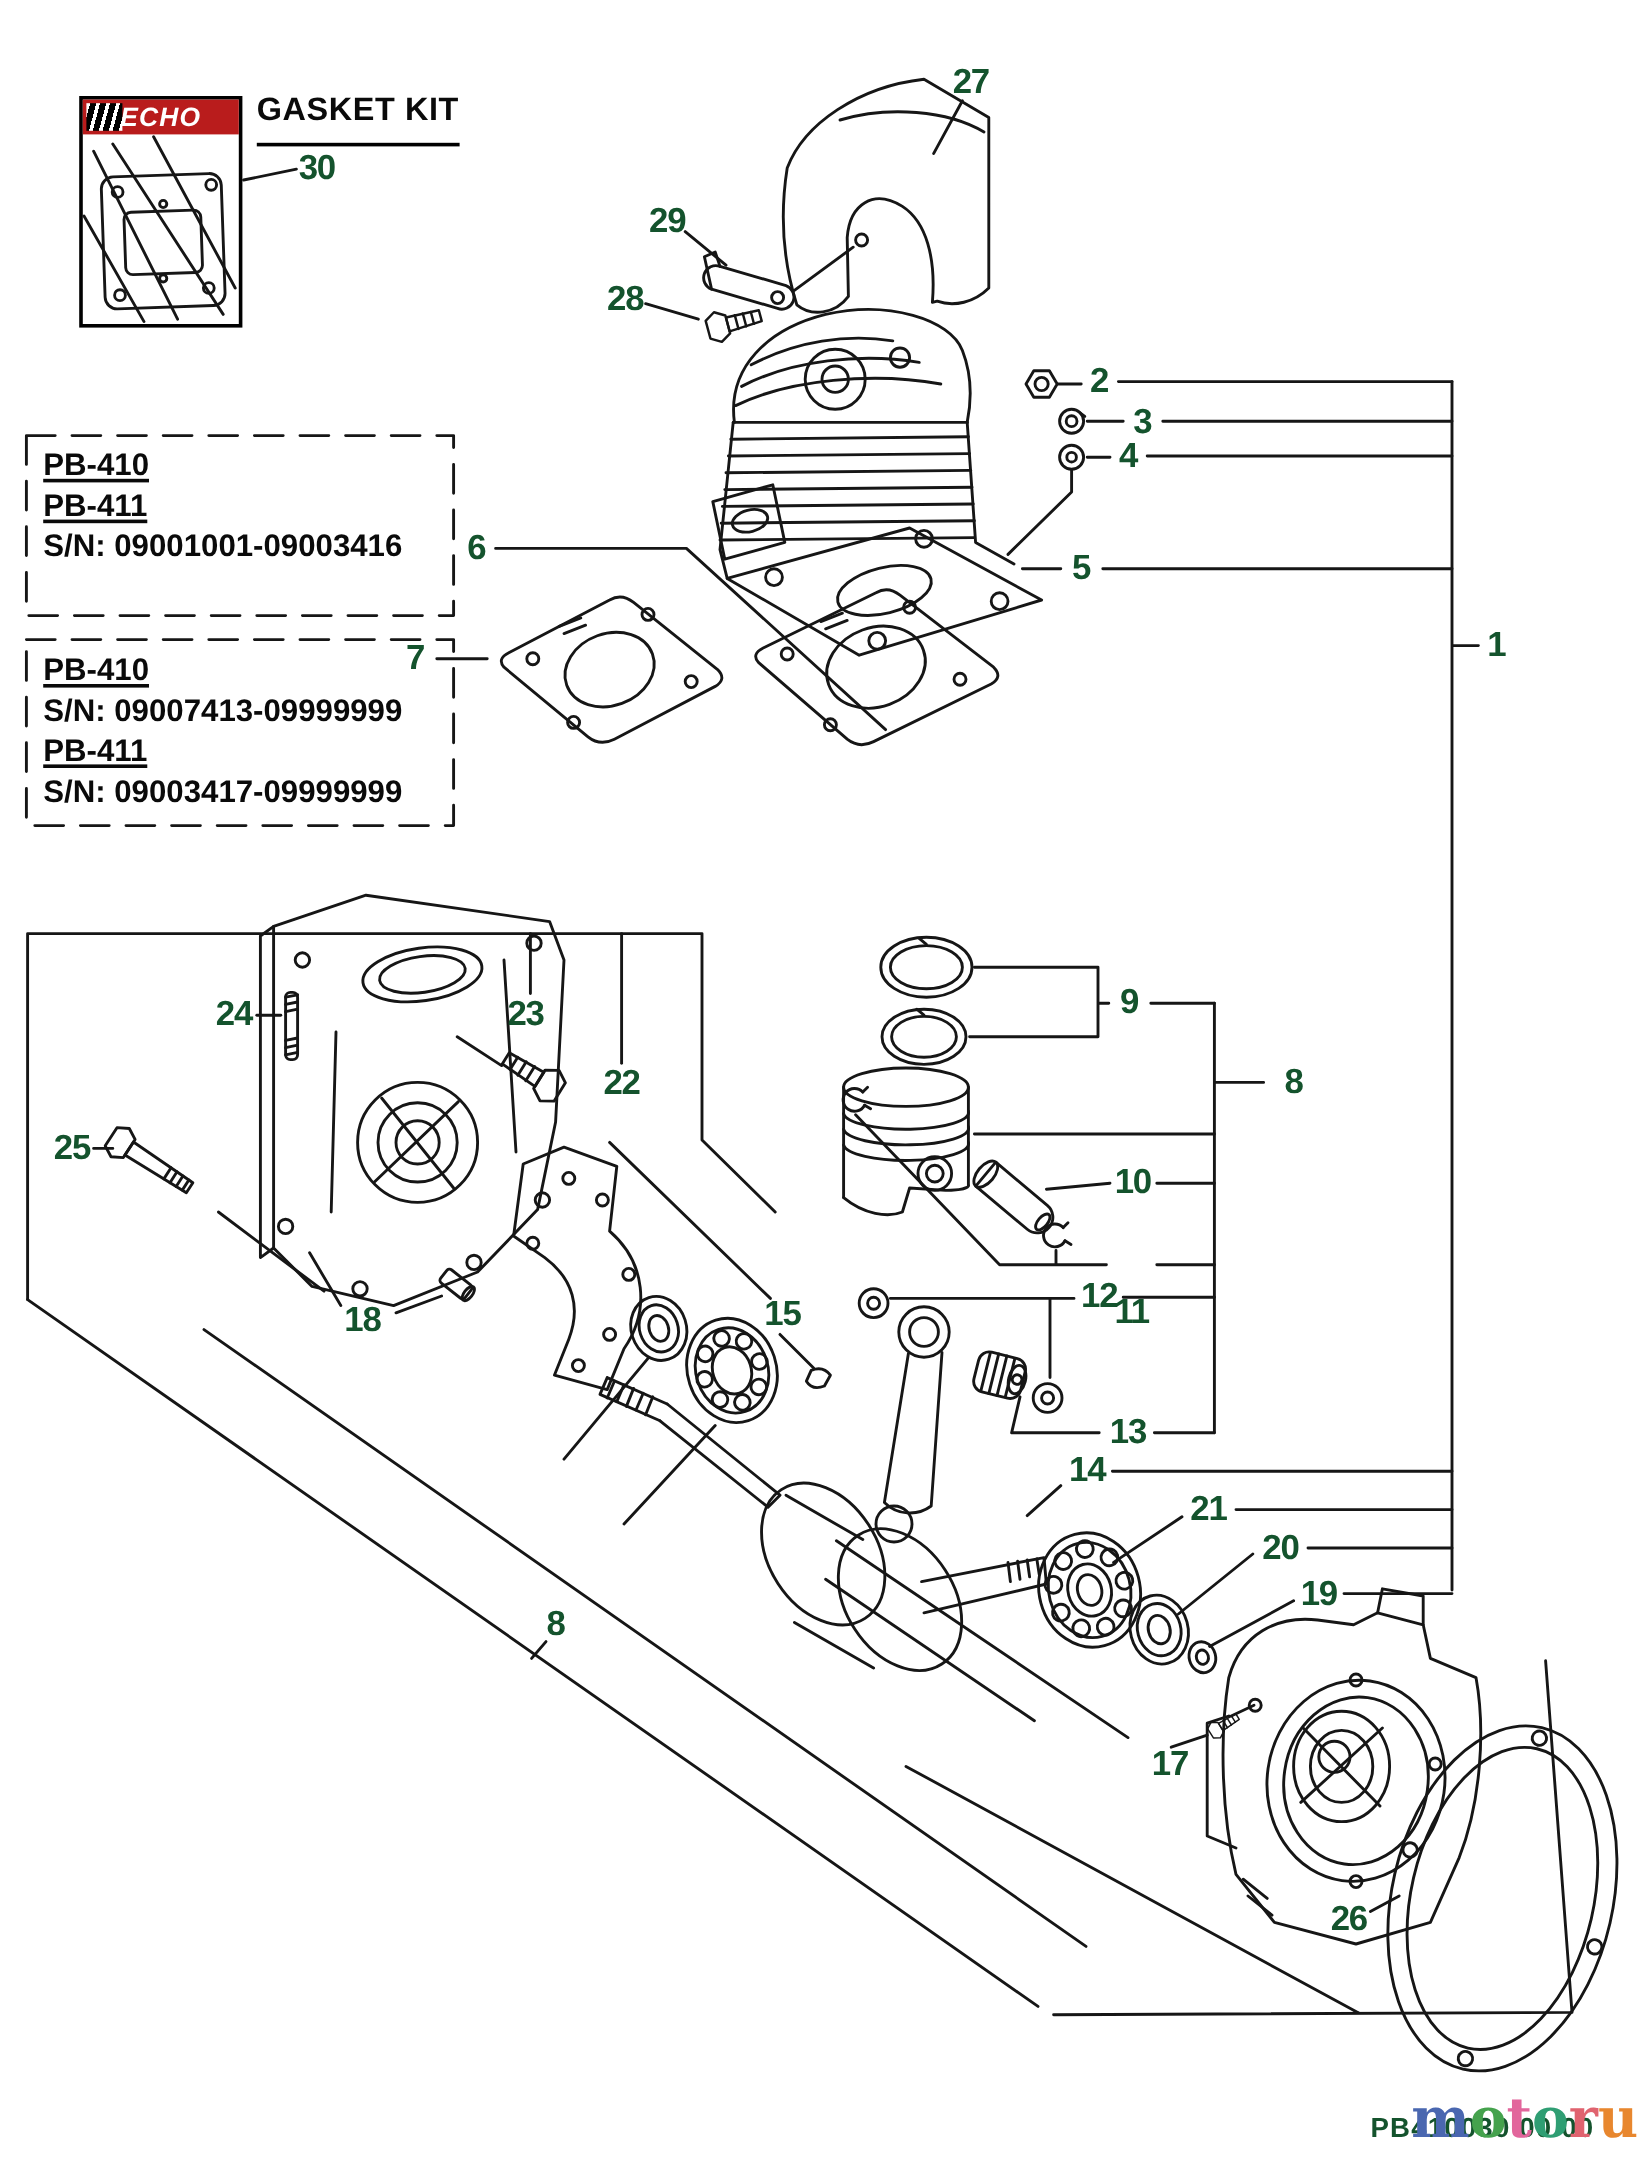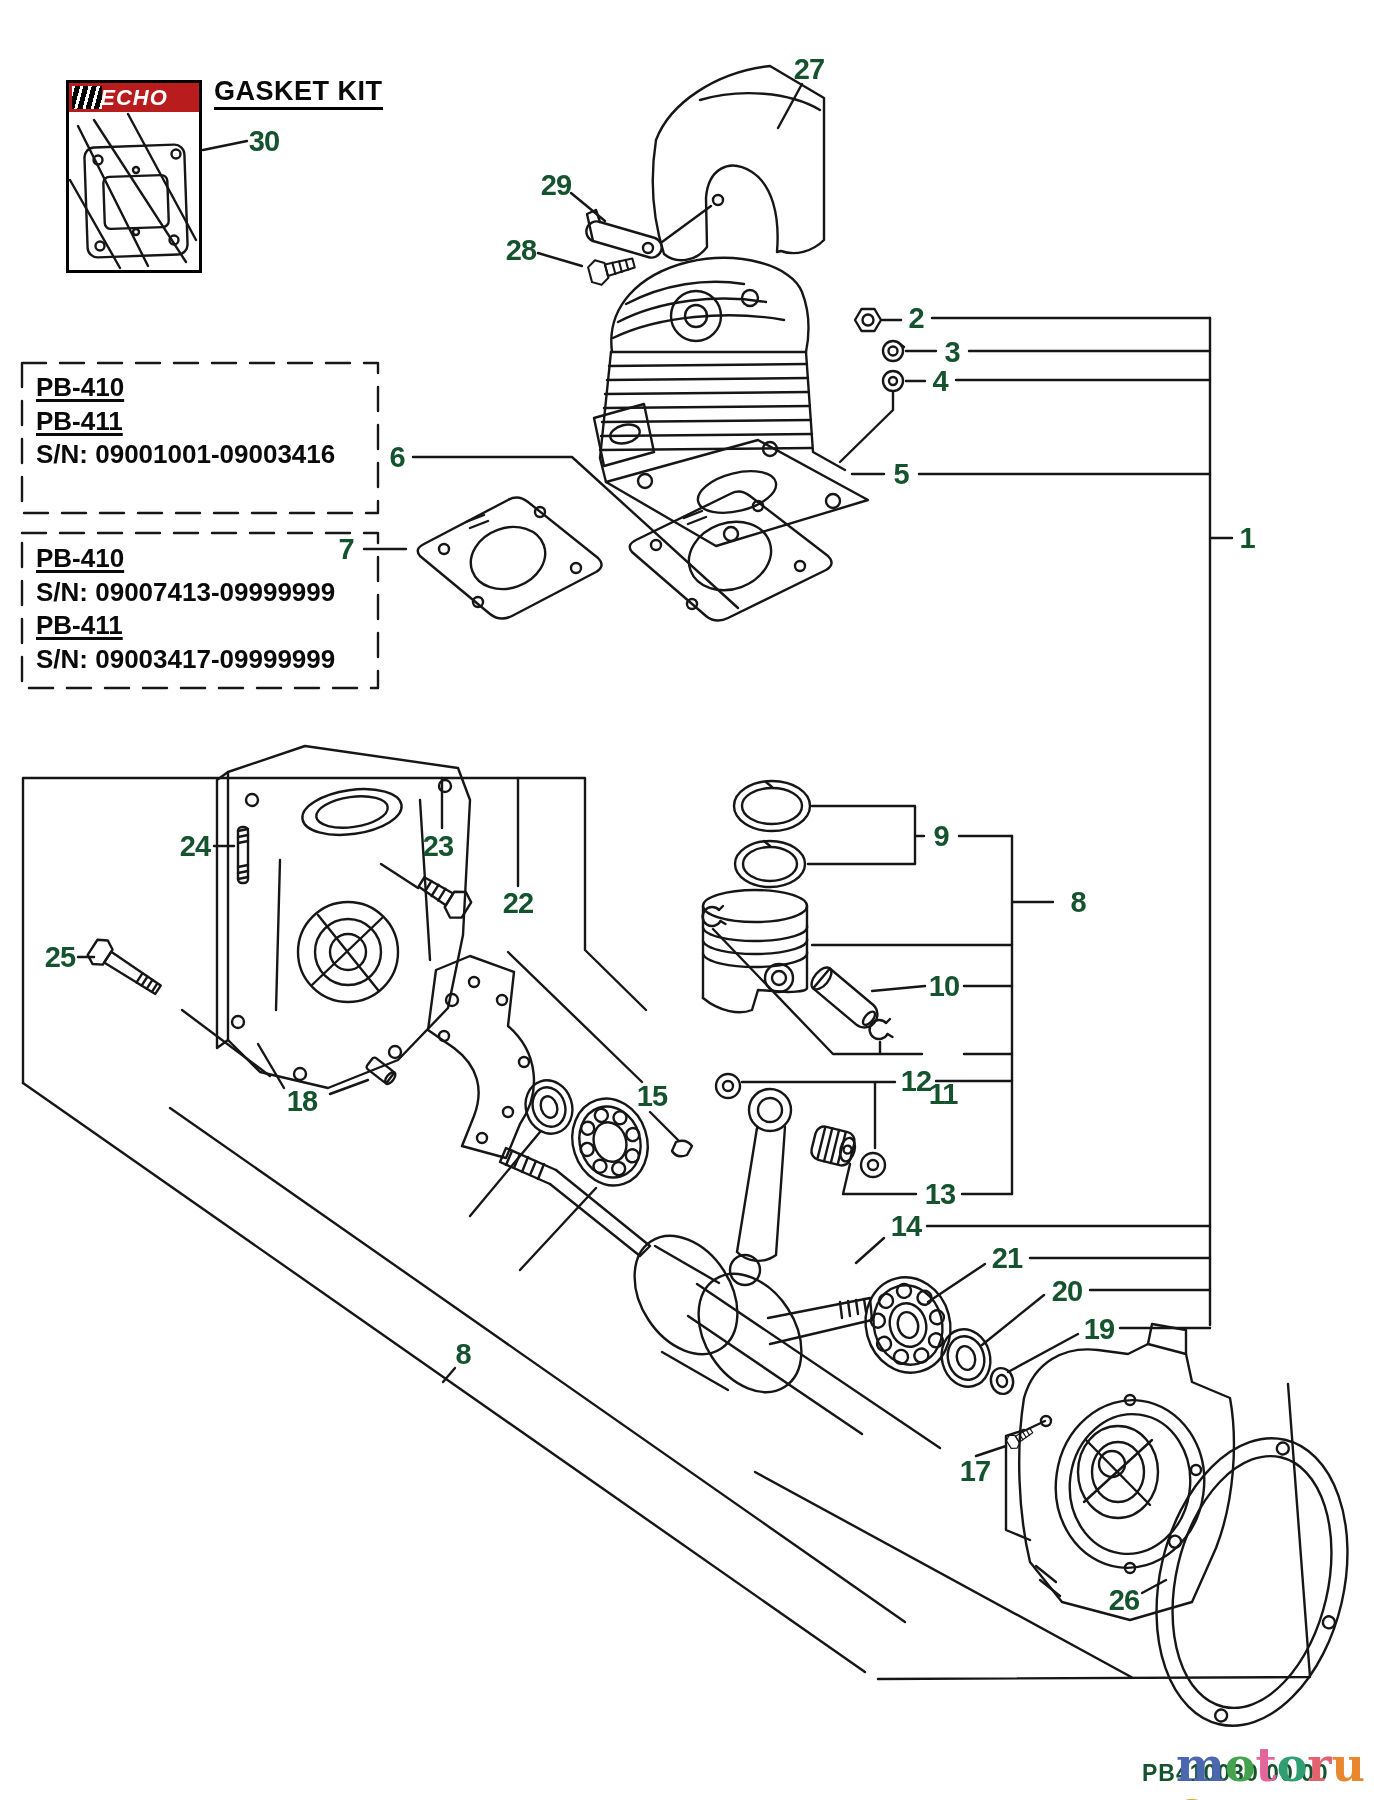--- a/index.html
+++ b/index.html
@@ -4,21 +4,21 @@
 <style>
   html,body{margin:0;padding:0;background:#fff;}
   #stage{position:relative;width:1374px;height:1800px;background:#ffffff;overflow:hidden;
          font-family:"Liberation Sans",sans-serif;color:#0a0a0a;}
   #art{position:absolute;left:0;top:0;}
   #art path,#art line,#art rect,#art ellipse,#art circle,#art polygon,#art polyline{
       fill:none;stroke:#161616;stroke-width:2.4;stroke-linecap:round;stroke-linejoin:round;}
   .callout{position:absolute;transform:translate(-50%,-50%);
            font:700 29px "Liberation Sans",sans-serif;letter-spacing:-1px;color:#14532d;white-space:nowrap;}
   .kit-title{position:absolute;left:214px;top:76px;font:700 27px "Liberation Sans",sans-serif;
-             letter-spacing:.5px;border-bottom:3px solid #000;padding-bottom:0;}
+             letter-spacing:.5px;border-bottom:3px solid #000;padding-bottom:12px;}
   .legend-box{position:absolute;left:66px;top:80px;width:136px;height:193px;
               border:3px solid #000;box-sizing:border-box;}
   .legend-head{position:relative;height:29px;background:#b91c1c;color:#fff;text-align:center;
                font:900 italic 22px "Liberation Sans",sans-serif;line-height:29px;letter-spacing:1px;}
   .legend-head::before{content:"";position:absolute;left:3px;top:3px;width:30px;height:23px;
                background:repeating-linear-gradient(105deg,#fff 0 3px,#000 3px 8px);}
   .sn-box{position:absolute;left:36px;width:330px;font:700 26px "Liberation Sans",sans-serif;line-height:33.5px;}
   .sn-model{text-decoration:underline;text-decoration-thickness:3px;text-underline-offset:3px;}
   .wm{position:absolute;left:1136px;top:1738px;width:238px;height:62px;}
   .wm-code{position:absolute;left:6px;top:22px;font:700 23px "Liberation Sans",sans-serif;

